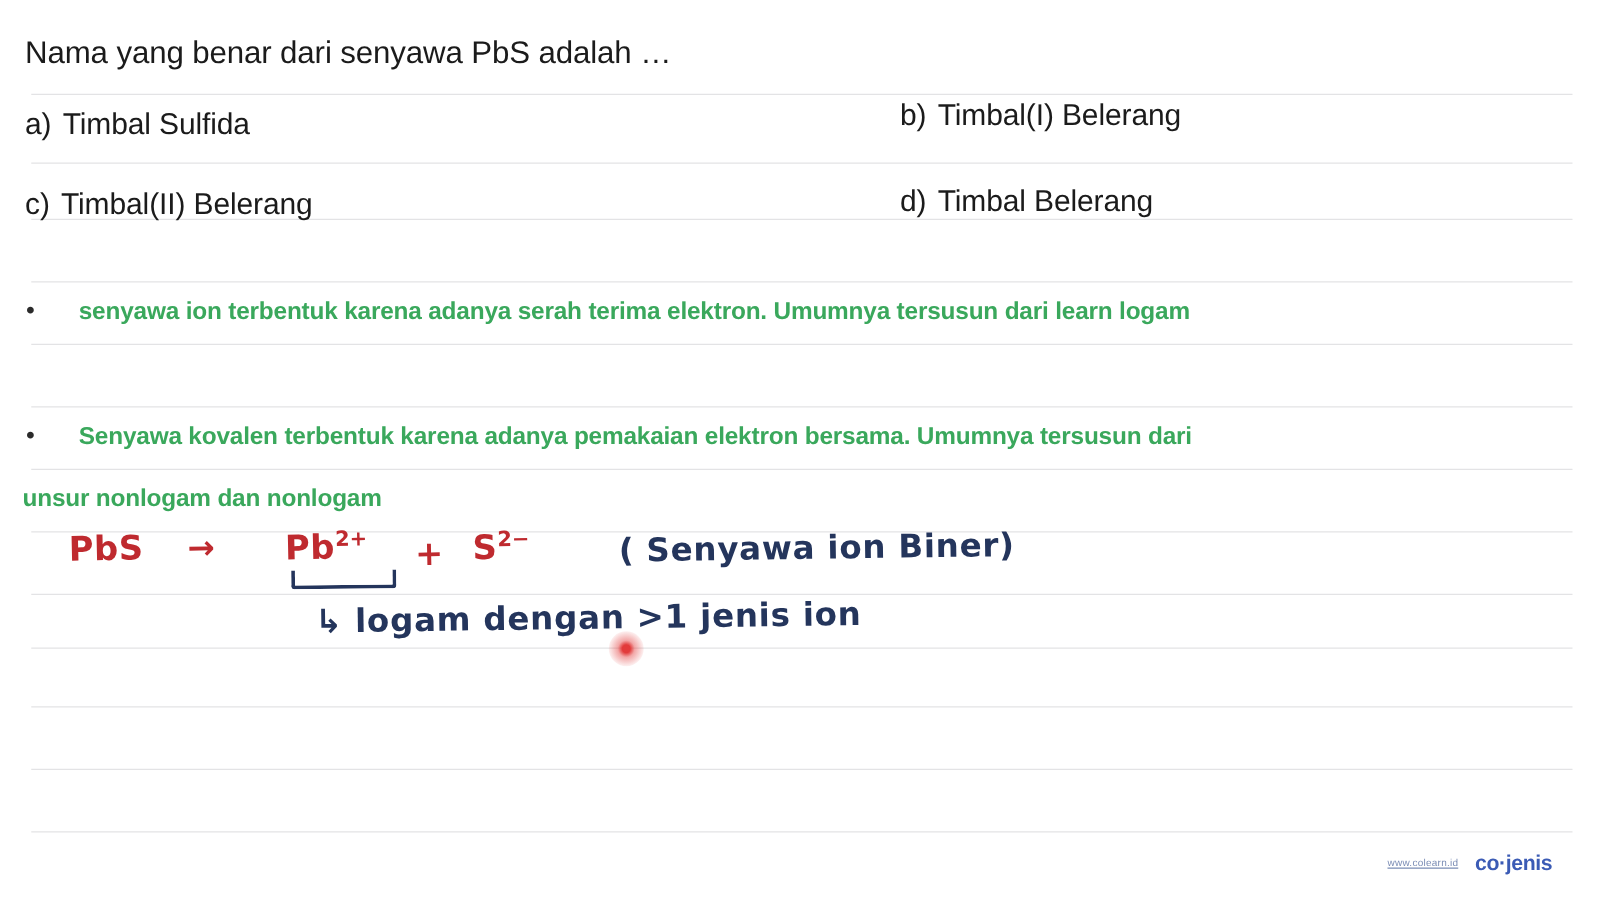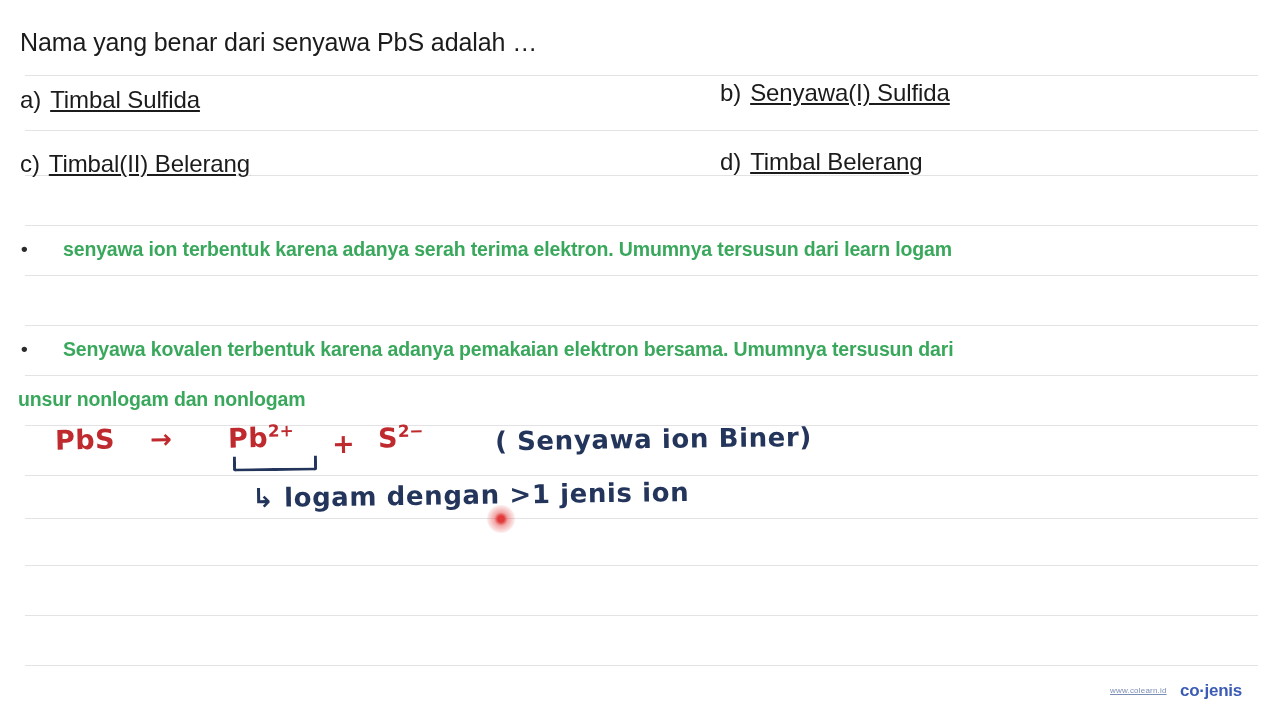--- a/index.html
+++ b/index.html
@@ -44,21 +44,20 @@
 
   
   .option {
     position: absolute;
     font-size: 24px;
     line-height: 30px;
     color: #1b1b1b;
     font-weight: 400;
     white-space: nowrap;
     letter-spacing: -0.1px;
-    text-decoration: underline;
   }
   .option .opt-letter {
     display: inline-block;
     margin-right: 9px;
   }
   .opt-a { left: 20px;  top: 85px; }
   .opt-c { left: 20px;  top: 149px; }
   .opt-b { left: 720px; top: 78px; }
   .opt-d { left: 720px; top: 147px; text-align: right; }
 
@@ -192,21 +191,21 @@
       <div class="rule" style="top: 615px;"></div>
       <div class="rule" style="top: 665px;"></div>
     </div>
 
   <div class="question">Nama yang benar dari senyawa PbS adalah …</div>
 
   <div class="option opt-a">
     <span class="opt-letter">a)</span><span>Timbal Sulfida</span>
   </div>
   <div class="option opt-b">
-    <span class="opt-letter">b)</span><span>Senyawa(I) Sulfida</span>
+    <span class="opt-letter">b)</span><span>Timbal(I) Belerang</span>
   </div>
   <div class="option opt-c">
     <span class="opt-letter">c)</span><span>Timbal(II) Belerang</span>
   </div>
   <div class="option opt-d">
     <span class="opt-letter">d)</span><span>Timbal Belerang</span>
   </div>
 
   <div class="note note-1">
     <span class="bullet">•</span>

